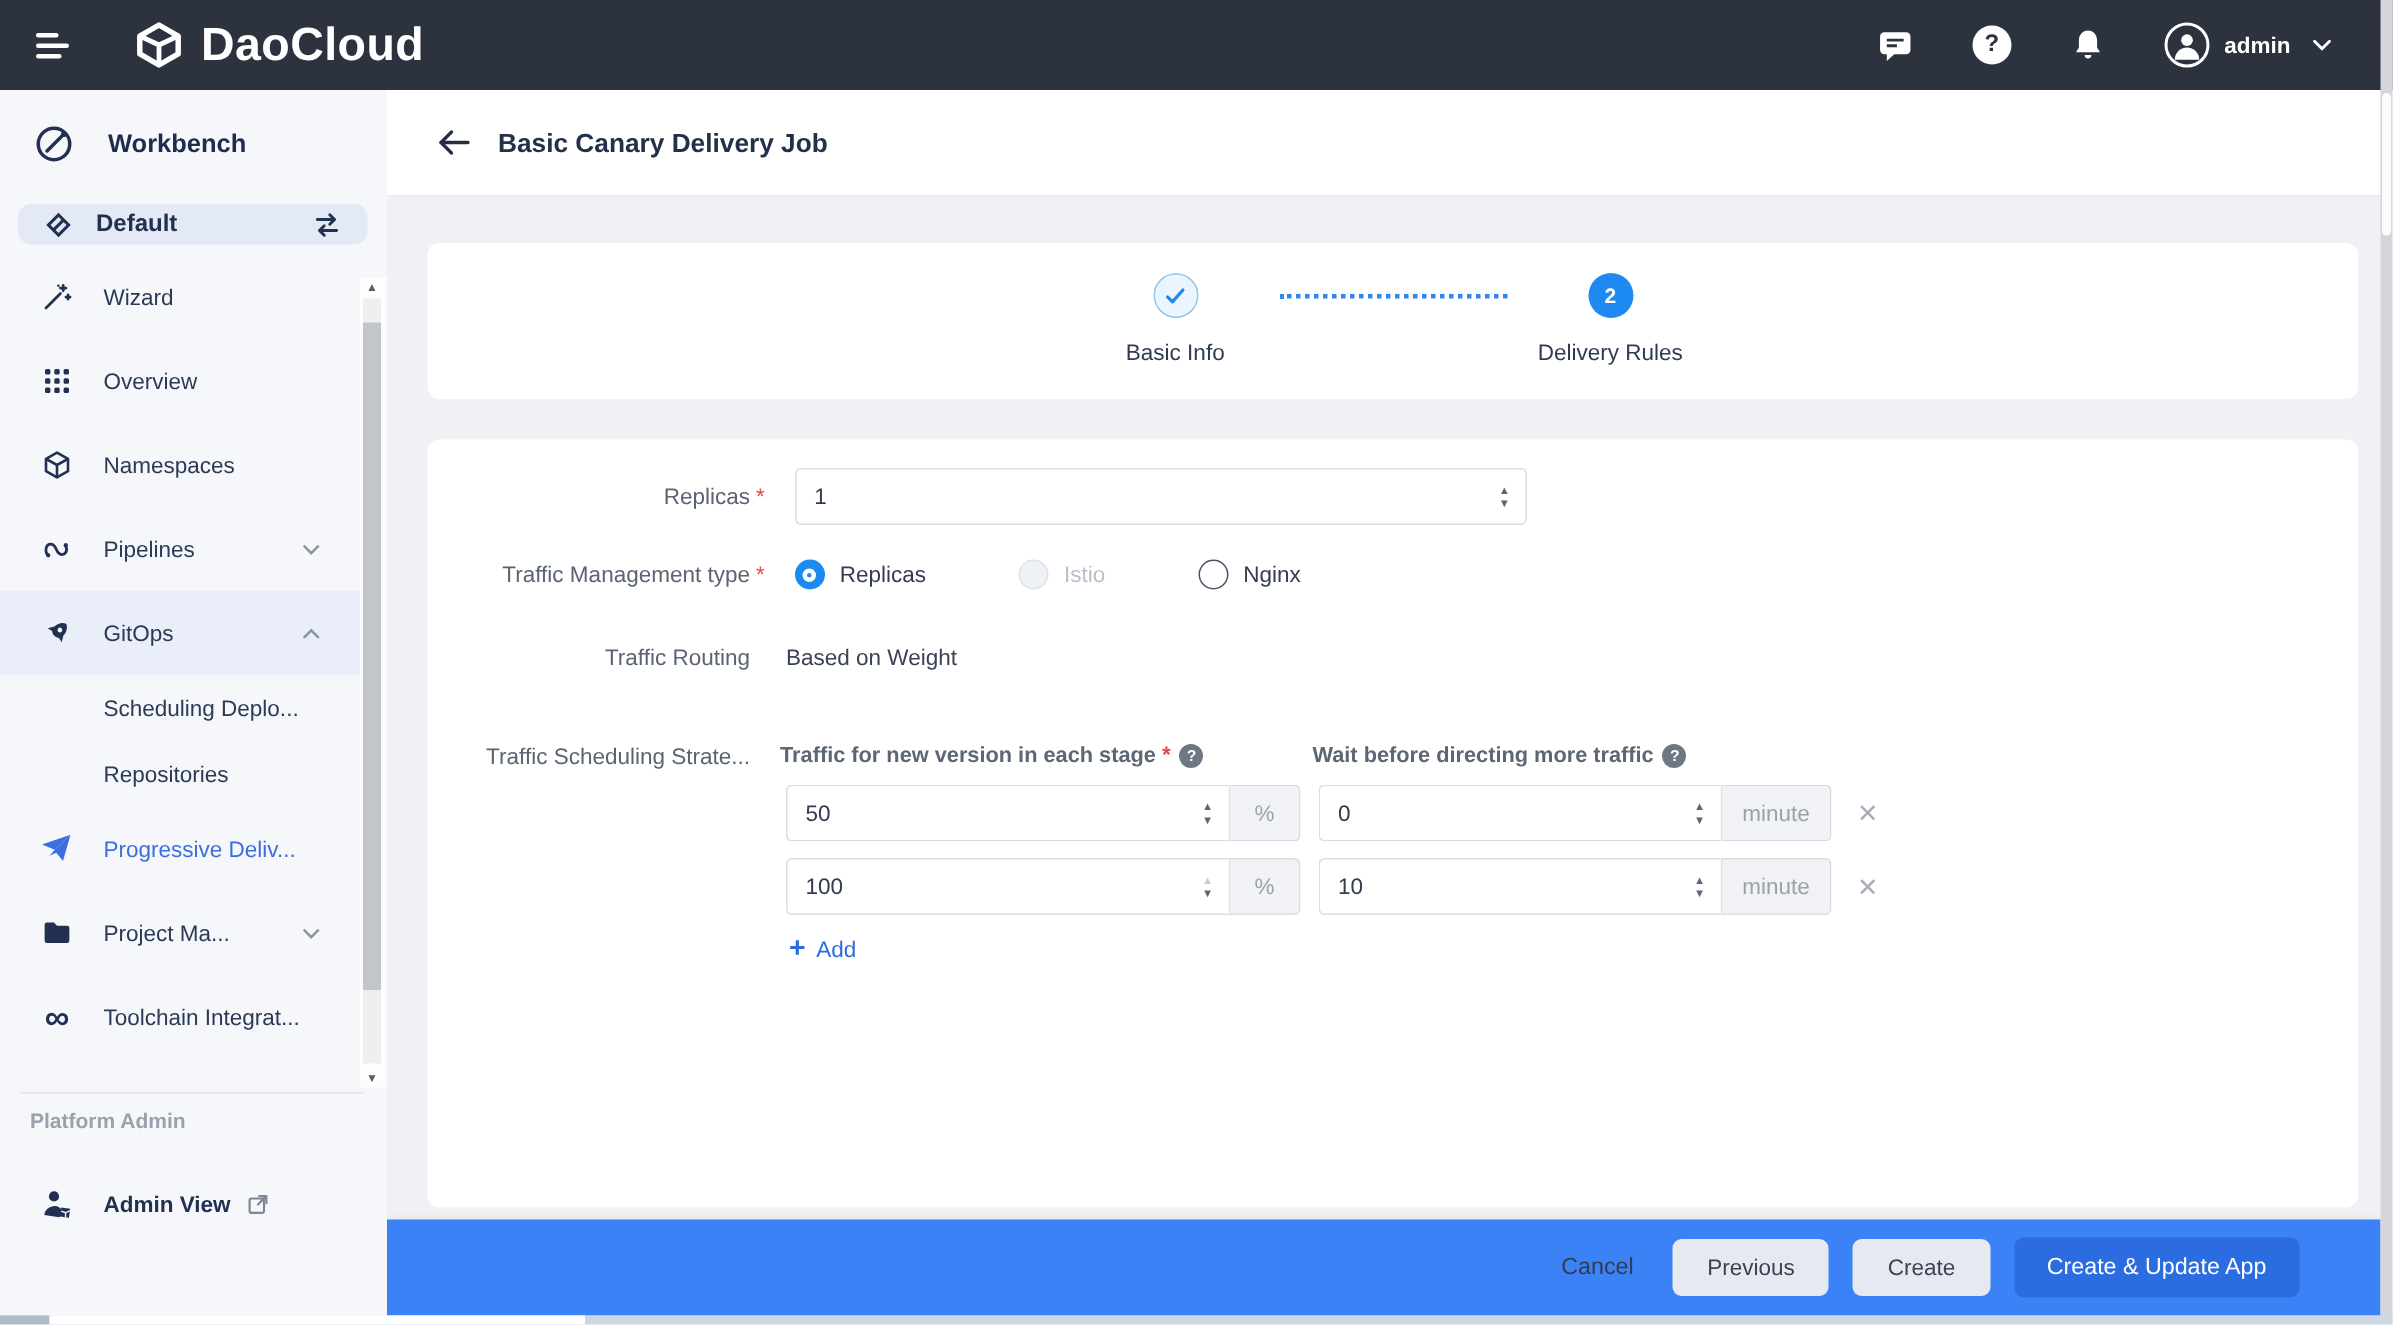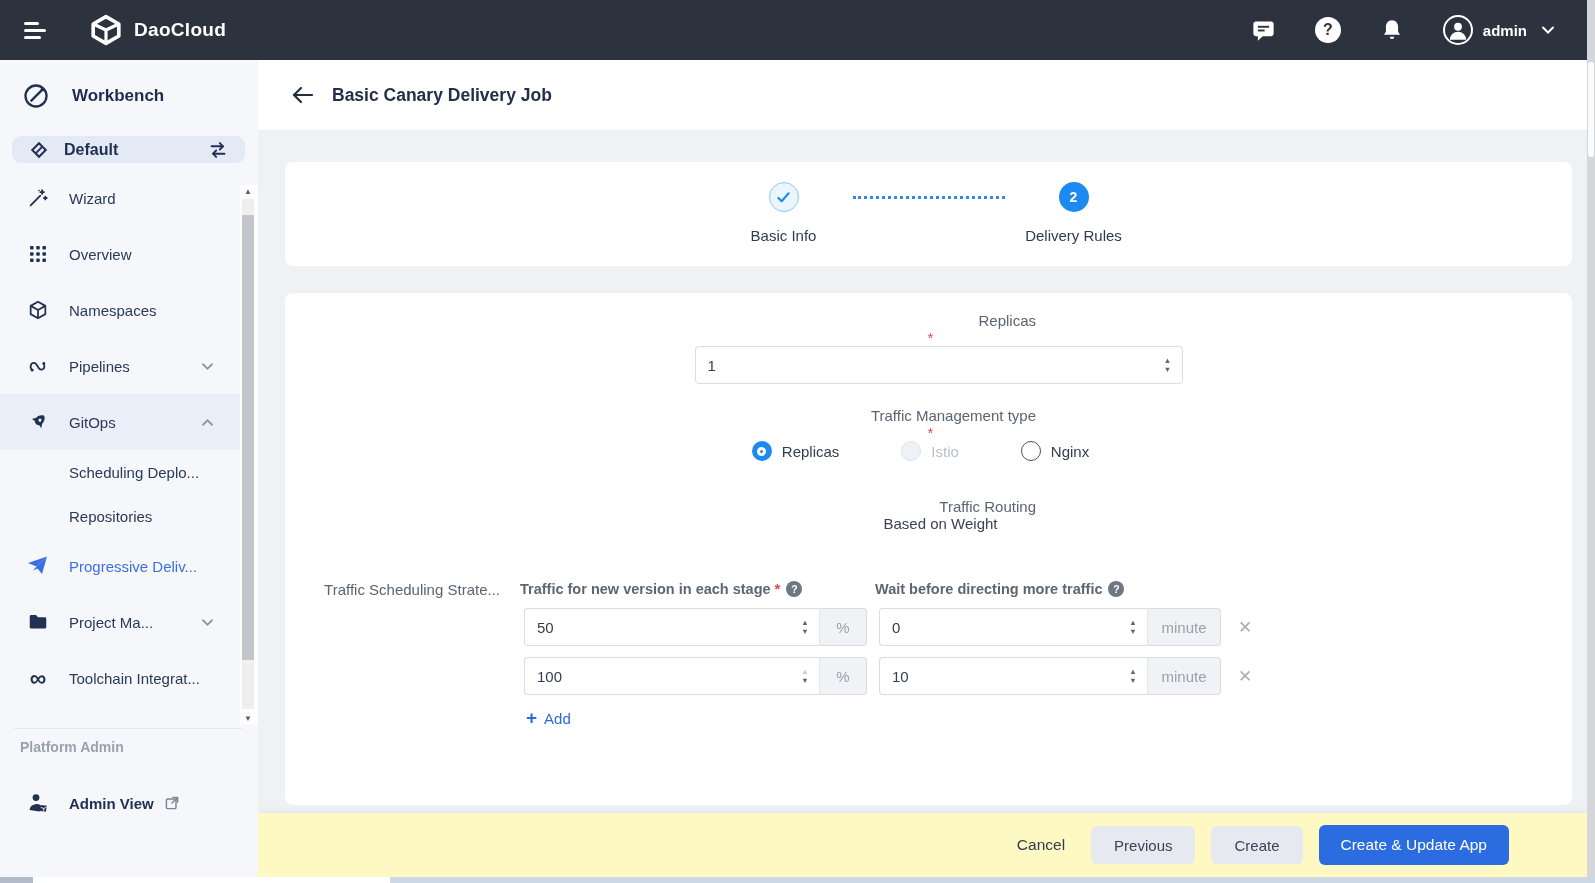--- a/index.html
+++ b/index.html
@@ -13,21 +13,21 @@
 
   
   #navbar { position:absolute; left:0; top:0; width:1595px; height:60px;
     background:#2d333e; display:flex; align-items:center; z-index:30; }
   .hamburger { width:24px; margin-left:24px; cursor:pointer; }
   .hamburger span { display:block; height:3px; border-radius:2px; background:#fff; margin:4px 0; }
   .hamburger span:nth-child(1){ width:15px; }
   .hamburger span:nth-child(2){ width:22px; }
   .hamburger span:nth-child(3){ width:17px; }
   .brand { display:flex; align-items:center; margin-left:42px; }
-  .brand-text { color:#fff; font-size:19px; font-weight:bold; margin-left:12px; letter-spacing:.3px; }
+  .brand-text { color:#fff; font-size:31px; font-weight:bold; margin-left:12px; letter-spacing:.3px; }
   .nav-right { margin-left:auto; display:flex; align-items:center; margin-right:40px; }
   .nav-icon { margin-left:38px; display:flex; align-items:center; cursor:pointer; }
   .help-circle { width:26px; height:26px; border-radius:50%; background:#fff; color:#2d333e;
     font-weight:bold; font-size:16px; display:flex; align-items:center; justify-content:center; }
   .avatar { width:30px; height:30px; border-radius:50%; border:2px solid #fff;
     display:flex; align-items:center; justify-content:center; overflow:hidden; }
   .nav-user { color:#fff; font-size:15px; font-weight:bold; margin-left:10px; }
   .nav-caret { margin-left:14px; }
 
   
@@ -79,21 +79,21 @@
   .step { display:flex; flex-direction:column; align-items:center; min-width:110px; }
   .step-circle { width:30px; height:30px; border-radius:50%; display:flex; align-items:center; justify-content:center; }
   .step-done { background:#eaf5fd; border:1px solid #8fc8f3; }
   .step-cur { background:#1d8af2; color:#fff; font-size:14px; font-weight:bold; }
   .step-label { margin-top:15px; font-size:15px; color:#2f3b52; }
   .connector { width:152px; height:30px; display:flex; align-items:center; margin:0 14px; }
   .connector i { display:block; width:100%; border-top:3px dotted #2e87e9; }
 
   
   .form-body { padding-top:19px; }
-  .form-row { display:flex; align-items:center;flex-direction:column; }
+  .form-row { display:flex; align-items:center; }
   .form-label { width:215px; text-align:right; font-size:15px; color:#5b6472; flex:none; }
   .req { color:#e5484d; margin-left:4px; font-size:15px; }
   .ctl { margin-left:20px; display:flex; align-items:center; }
 
   .num-box { display:flex; align-items:center; border:1px solid #d8dce3; border-radius:4px;
     height:38px; background:#fff; }
   .num-box input { border:none; outline:none; flex:1; font-size:15px; color:#333d4f;
     padding-left:12px; font-family:"Liberation Sans", sans-serif; background:transparent; min-width:0; }
   .spin { width:24px; display:flex; flex-direction:column; align-items:center; margin-right:2px; }
   .spin span { font-size:7.5px; color:#5c6573; line-height:9px; cursor:pointer; }
@@ -125,23 +125,23 @@
   .sfx1 { width:48px; }
   .in2 { width:268px; border-radius:4px 0 0 4px; border-right:none; }
   .sfx2 { width:74px; }
   .g2 { margin-left:12px; }
   .x-btn { margin-left:17px; color:#a7aeb8; font-size:17px; cursor:pointer; line-height:17px; }
   .add-row { display:flex; align-items:center; margin-left:241px; margin-top:14px; cursor:pointer; }
   .add-plus { color:#2b6ce0; font-size:19px; font-weight:bold; line-height:18px; }
   .add-label { color:#2b6ce0; font-size:15px; margin-left:7px; }
 
   
-  #footer { position:absolute; left:258px; top:813px; width:1329px; height:64px; background:#fef9c3;
+  #footer { position:absolute; left:258px; top:813px; width:1329px; height:64px; background:#3b82f6;
     box-shadow:0 -2px 6px rgba(60,70,90,.06); display:flex; align-items:center; justify-content:flex-end;
-    padding-right:78px; z-index:10; }
+    padding-right:54px; z-index:10; }
   .btn { border-radius:6px; font-size:15px; display:flex; align-items:center; justify-content:center;
     cursor:pointer; font-family:"Liberation Sans", sans-serif; }
   .btn-text { color:#323c4f; font-size:15.5px; cursor:pointer; }
   .btn-gray { background:#e6e9ef; color:#3a4355; height:38px; padding:0 23px; margin-left:26px; }
   .btn-blue { background:#2b6ce0; color:#fff; height:40px; padding:0 22px; margin-left:16px; font-size:15.5px; }
 
   
   #vscroll { position:absolute; right:0; top:0; width:8px; height:883px; background:#d4d6da; z-index:40; }
   #vscroll .vthumb { position:absolute; left:1px; top:62px; width:6px; height:95px; background:#fbfbfc; border-radius:3px; }
   #hscroll { position:absolute; left:0; top:877px; width:1595px; height:6px; background:#ccd8e3; z-index:40; }

